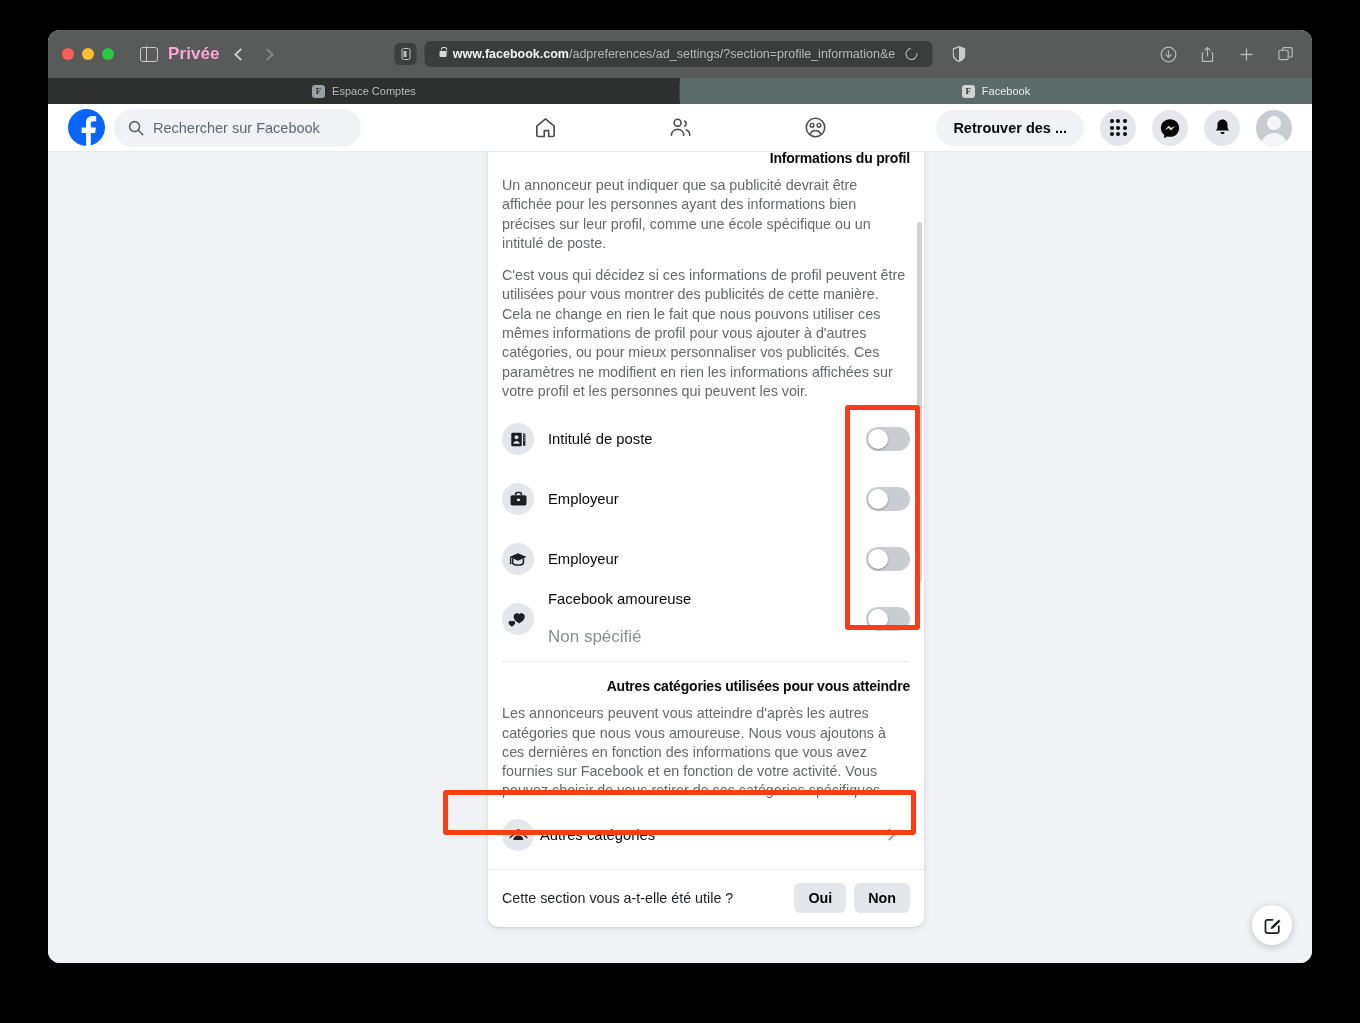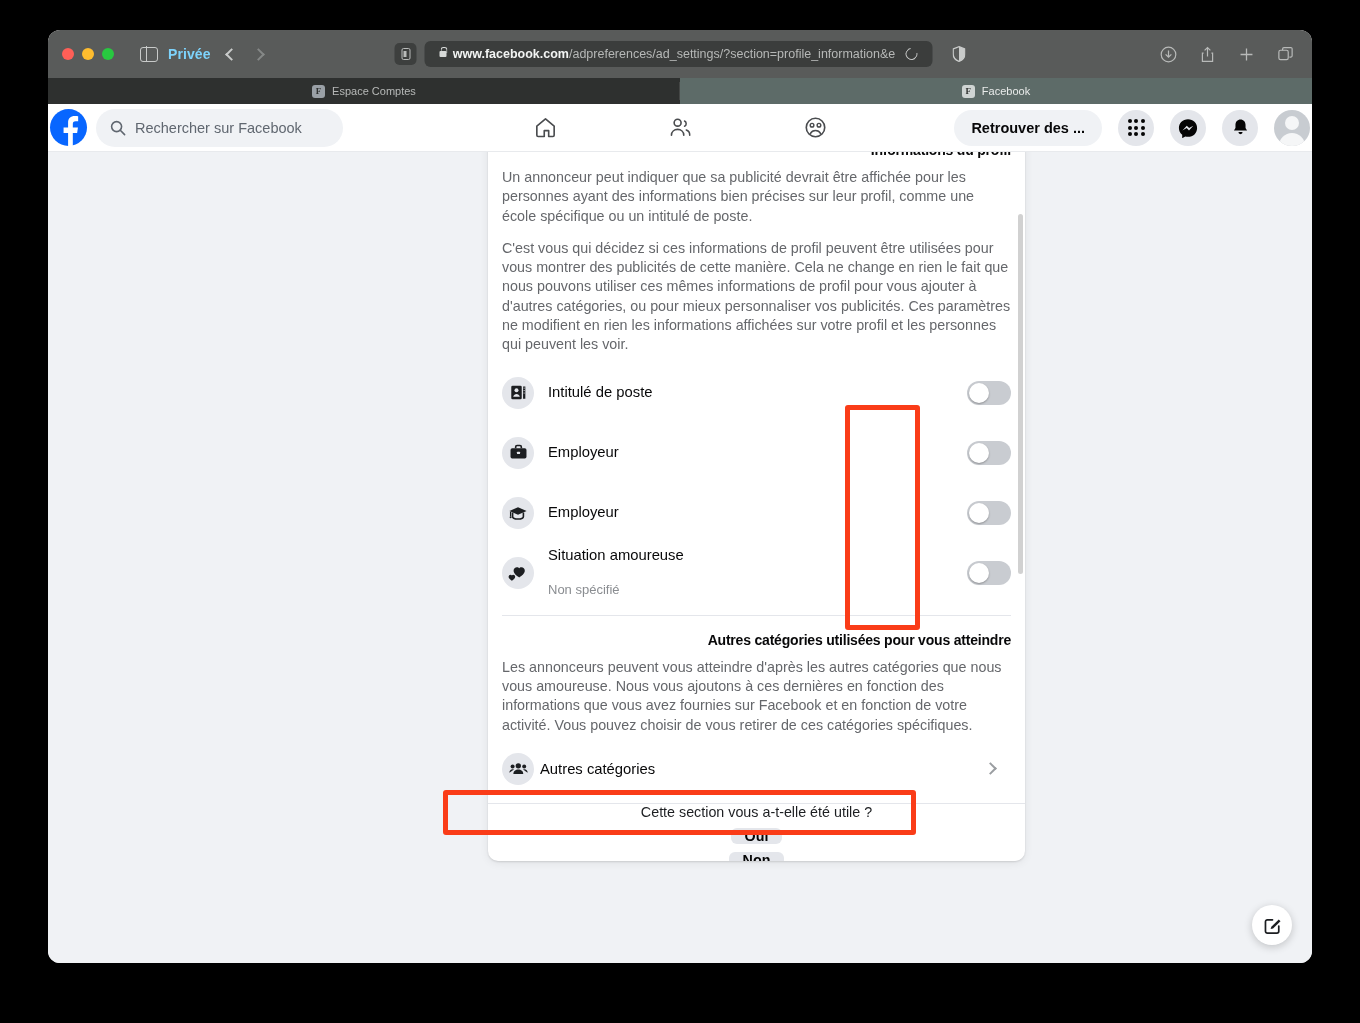--- a/index.html
+++ b/index.html
@@ -57,22 +57,22 @@
     flex: none;
   }
   .sidebar-toggle::before {
     content: "";
     position: absolute;
     left: 4.5px; top: -1.6px; bottom: -1.6px;
     width: 1.6px; background: #c8cac9;
   }
   .private-label {
     margin-left: 10px;
-    color: #7dd3fc;
-    font-size: 14px;
+    color: #f9a8d4;
+    font-size: 17px;
     font-weight: bold;
     letter-spacing: .1px;
   }
   .nav-arrows { margin-left: 16px; display: flex; gap: 18px; align-items: center; }
   .chev {
     width: 9px; height: 9px;
     border-top: 2px solid #c9cbca;
     border-right: 2px solid #c9cbca;
   }
   .chev.back    { transform: rotate(-135deg); }
@@ -203,21 +203,21 @@
     background: #f0f2f5;
     position: relative;
     overflow: hidden;
   }
 
   .fb-header {
     height: 48px;
     background: #ffffff;
     display: flex;
     align-items: center;
-    padding: 0 2px;
+    padding: 0 20px;
     position: relative;
     z-index: 5;
     border-bottom: 1px solid #e8eaed;
   }
   .fb-logo {
     width: 37px; height: 37px;
     border-radius: 50%;
     background: #0866ff;
     display: flex; align-items: center; justify-content: center;
     flex: none;
@@ -296,22 +296,22 @@
   .grid-dots span {
     background: #050505;
     border-radius: 50%;
     display: block;
   }
 
   
   .card {
     position: absolute;
     left: 440px;
-    top: 0;
-    width: 537px;
+    top: 8px;
+    width: 436px;
     background: #ffffff;
     border-radius: 0 0 10px 10px;
     box-shadow: 0 1px 2px rgba(0,0,0,0.12), 0 2px 10px rgba(0,0,0,0.07);
     overflow: hidden;
   }
   .card-banner {
     height: 22px;
     background: #a7ded1;
     position: relative;
     overflow: hidden;
@@ -355,21 +355,21 @@
     display: flex; align-items: center; justify-content: center;
     flex: none;
   }
   .row-labels { flex: 1; min-width: 0; }
   .row-title {
     font-size: 14.8px;
     color: #080809;
     line-height: 1.25;
   }
   .row-sub {
-    font-size: 13px;
+    font-size: 17px;
     color: #8a8d91;
     line-height: 1.3;
     margin-top: 17px;
   }
   .toggle {
     width: 44px; height: 24px;
     border-radius: 12px;
     background: #c9ccd1;
     position: relative;
     flex: none;
@@ -412,21 +412,20 @@
   }
 
   .feedback {
     border-top: 1px solid #e4e6eb;
     margin-top: 10px;
     height: 58px;
     display: flex;
     align-items: center;
     padding: 0 14px;
     gap: 8px;
-    flex-direction: column;
   }
   .feedback-q {
     flex: 1;
     font-size: 14.3px;
     color: #1c1e21;
   }
   .fb-btn {
     background: #e4e6eb;
     border: none;
     border-radius: 6px;
@@ -684,21 +683,21 @@
           </div>
 
           <div class="row">
             <div class="row-icon">
               <svg width="20" height="20" viewBox="0 0 20 20">
                 <path d="M13.4 4.2 c1.9 0 3.4 1.5 3.4 3.5 0 3-3.5 5.2-5.6 6.7 -2.1-1.5-5.6-3.7-5.6-6.7 0-2 1.5-3.5 3.4-3.5 1.1 0 1.9 0.6 2.2 1.1 0.3-0.5 1.1-1.1 2.2-1.1 Z" fill="#1c1e21"></path>
                 <path d="M5.2 11.8 c1.1 0 2 0.9 2 2 0 1.8-2 3.1-3.3 4 -1.3-0.9-3.3-2.2-3.3-4 0-1.1 0.9-2 2-2 0.6 0 1.1 0.3 1.3 0.7 0.2-0.4 0.7-0.7 1.3-0.7 Z" fill="#1c1e21"></path>
               </svg>
             </div>
             <div class="row-labels">
-              <div class="row-title">Situation amoureuse</div>
+              <div class="row-title">Facebook amoureuse</div>
               <div class="row-sub">Non spécifié</div>
             </div>
             <div class="toggle">
                 <span class="knob"></span>
               </div>
           </div>
         </div>
 
         <div class="divider"></div>
 

